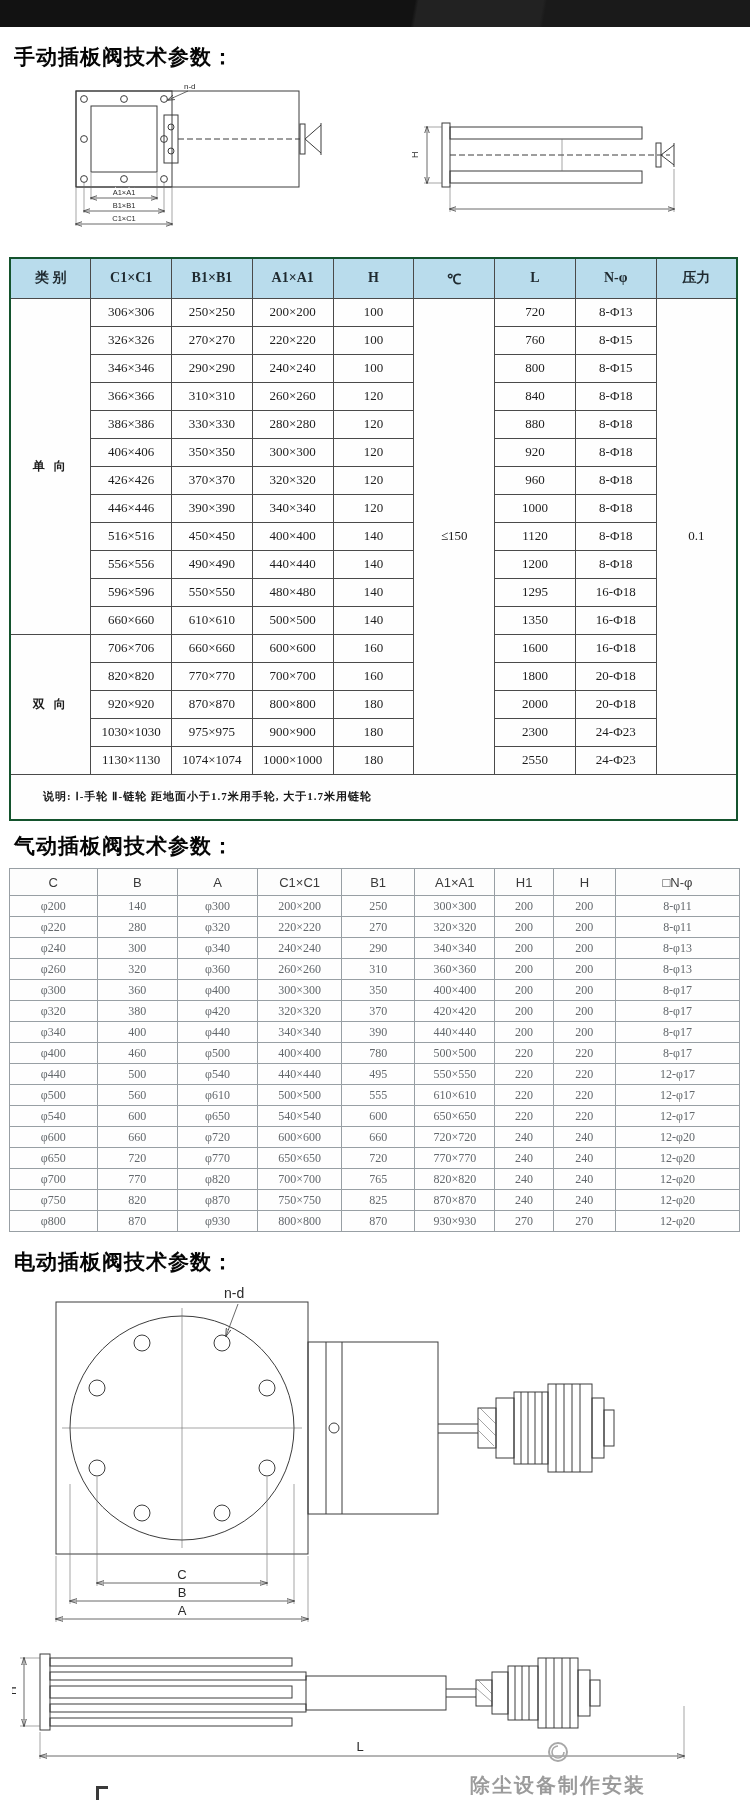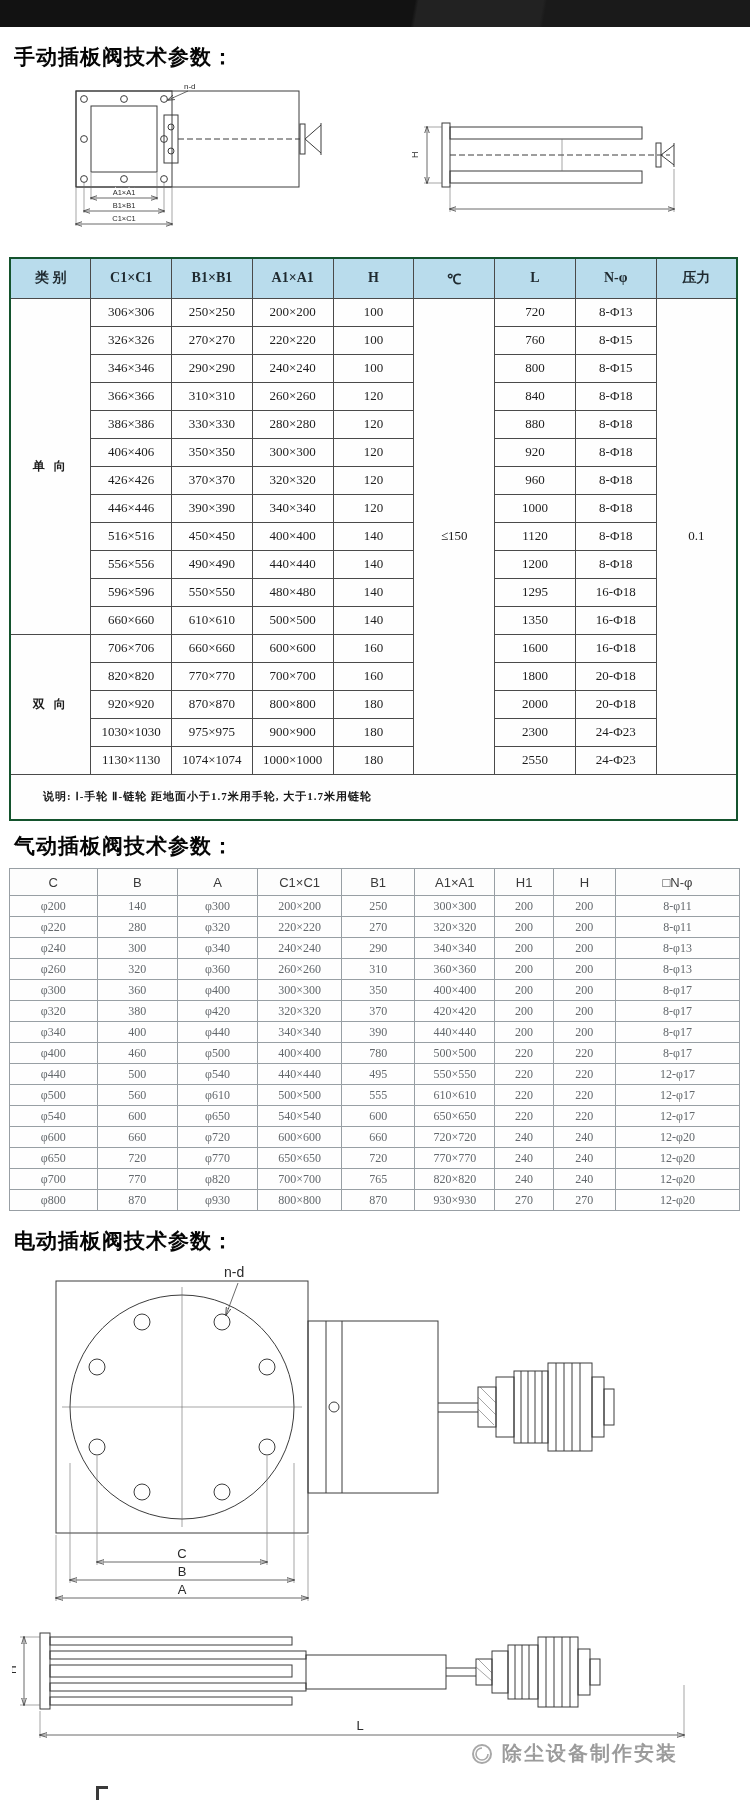--- a/index.html
+++ b/index.html
@@ -58,21 +58,21 @@
   }
   #t2 td {
     height:21px; font-family:"Liberation Serif", serif; font-size:12px; color:#63686c;
   }
 
   .draw-electric-front { margin:2px 0 0 26px; }
   .draw-electric-side  { margin:14px 0 0 12px; }
 
   .watermark {
     position:absolute; left:470px; top:1740px; display:flex; align-items:center; gap:8px;
-    color:#9b9b9b; font-size:20px; letter-spacing:2px; font-weight:600;
+    color:#9b9b9b; font-size:20px; letter-spacing:2px; font-weight:600;flex-direction:column;
   }
   .watermark svg { display:block; }
   .crop-mark {
     position:absolute; left:96px; top:1786px; width:12px; height:14px;
     border-left:3px solid #3a3a3a; border-top:3px solid #3a3a3a;
   }
 </style>
 </head>
 <body>
 
@@ -465,20 +465,31 @@
         <td>240</td>
         <td>12-φ20</td>
       </tr>
       <tr>
         <td>φ700</td>
         <td>770</td>
         <td>φ820</td>
         <td>700×700</td>
         <td>765</td>
         <td>820×820</td>
+        <td>240</td>
+        <td>240</td>
+        <td>12-φ20</td>
+      </tr>
+      <tr>
+        <td>φ750</td>
+        <td>820</td>
+        <td>φ870</td>
+        <td>750×750</td>
+        <td>825</td>
+        <td>870×870</td>
         <td>240</td>
         <td>240</td>
         <td>12-φ20</td>
       </tr>
       <tr>
         <td>φ800</td>
         <td>870</td>
         <td>φ930</td>
         <td>800×800</td>
         <td>870</td>

